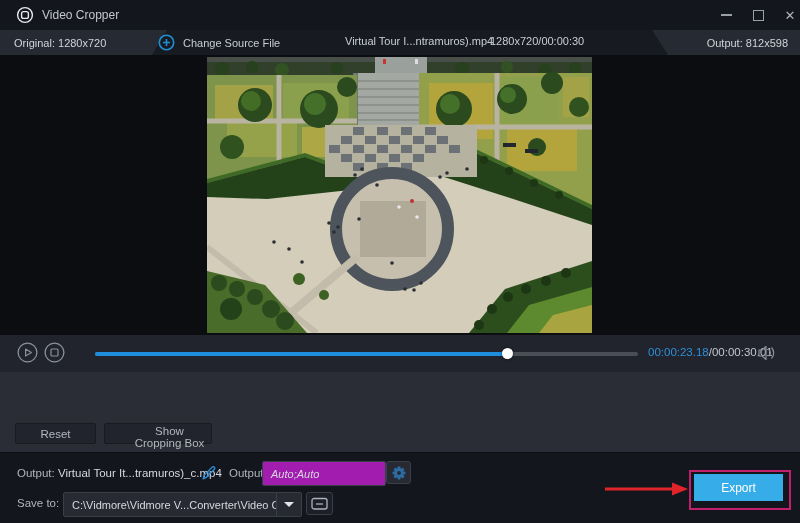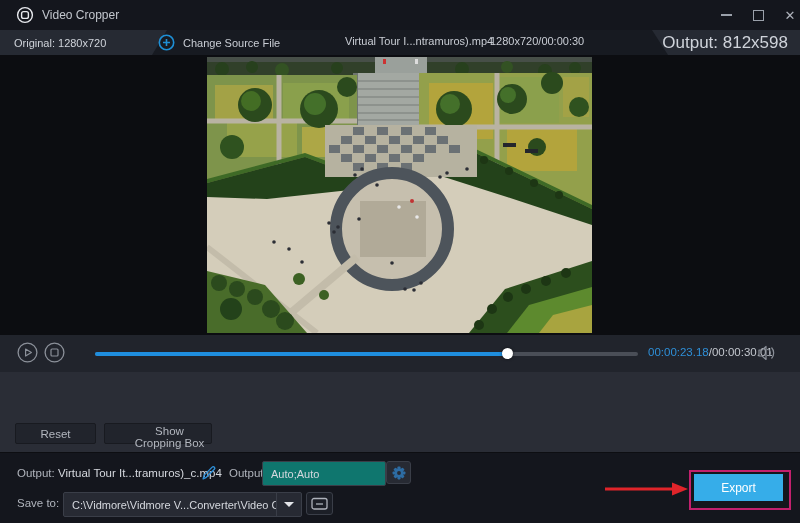--- a/index.html
+++ b/index.html
@@ -19,21 +19,21 @@
 
   
   .infobar{position:absolute;top:30px;left:0;width:800px;height:25px;background:#171a21;padding-left:8px;}
   .trape-left{position:absolute;left:0;top:0;width:167px;height:25px;background:#262a33;
               clip-path:polygon(0 0,100% 0,calc(100% - 15px) 100%,0 100%);
               display:flex;align-items:center;}
   .trape-left span{margin-left:14px;font-size:11px;color:#cfd3da;}
   .trape-right{position:absolute;left:652px;top:0;width:148px;height:25px;background:#262a33;
                clip-path:polygon(0 0,100% 0,100% 100%,16px 100%);
                display:flex;align-items:center;justify-content:flex-end;}
-  .trape-right span{margin-right:12px;font-size:17px;color:#cfd3da;}
+  .trape-right span{margin-right:12px;font-size:11px;color:#cfd3da;}
   .change-src{position:absolute;left:158px;top:0;height:25px;display:flex;align-items:center;gap:8px;
               background:none;border:none;cursor:pointer;padding:0;}
   .change-src span{font-size:11px;color:#c9cdd4;}
   .file-name{position:absolute;left:345px;top:5px;font-size:11px;color:#c9cdd4;}
   .file-info{position:absolute;left:490px;top:5px;font-size:11px;color:#c9cdd4;}
 
   
   .preview{position:absolute;top:55px;left:0;width:800px;height:280px;background:#0c0d11;}
   .video{position:absolute;left:207px;top:2px;width:385px;height:276px;display:block;}
 
@@ -60,22 +60,22 @@
   .actrow{position:absolute;top:415px;left:0;width:800px;height:37px;background:#2a2d36;}
   .gbtn{position:absolute;top:8px;height:21px;background:#21242c;border:1px solid #181a20;
         border-radius:2px;color:#b3b7bf;font-size:11.5px;font-family:"Liberation Sans",sans-serif;
         cursor:pointer;}
 
   
   .bottom{position:absolute;top:452px;left:0;width:800px;height:71px;background:#14161d;
           border-top:1px solid #0d0e12;}
   .blbl{font-size:11.5px;color:#b0b4bc;}
   .bval{font-size:11.5px;color:#d5d8de;}
-  .field{position:absolute;background:#0f766e;border:1px solid #3a3e48;border-radius:2px;
-         display:flex;align-items:center;cursor:text;}
+  .field{position:absolute;background:#a21caf;border:1px solid #3a3e48;border-radius:2px;
+         display:flex;align-items:center;cursor:text;font-style:italic;}
   .iconbtn{position:absolute;background:#272a33;border:1px solid #3a3e48;border-radius:3px;
            display:flex;align-items:center;justify-content:center;cursor:pointer;padding:0;}
   .savebox{position:absolute;left:63px;top:39px;width:237px;height:23px;background:#272a33;
            border:1px solid #3a3e48;border-radius:2px;display:flex;align-items:center;cursor:pointer;}
   .savebox .path{flex:1;padding-left:8px;font-size:11px;color:#d5d8de;white-space:nowrap;overflow:hidden;}
   .savebox .sep{width:1px;height:23px;background:#3a3e48;}
   .savebox .caret-zone{width:24px;display:flex;justify-content:center;cursor:pointer;}
 
   
   .hl-box{position:absolute;left:689px;top:17px;width:98px;height:36px;border:2px solid #c2206d;}

